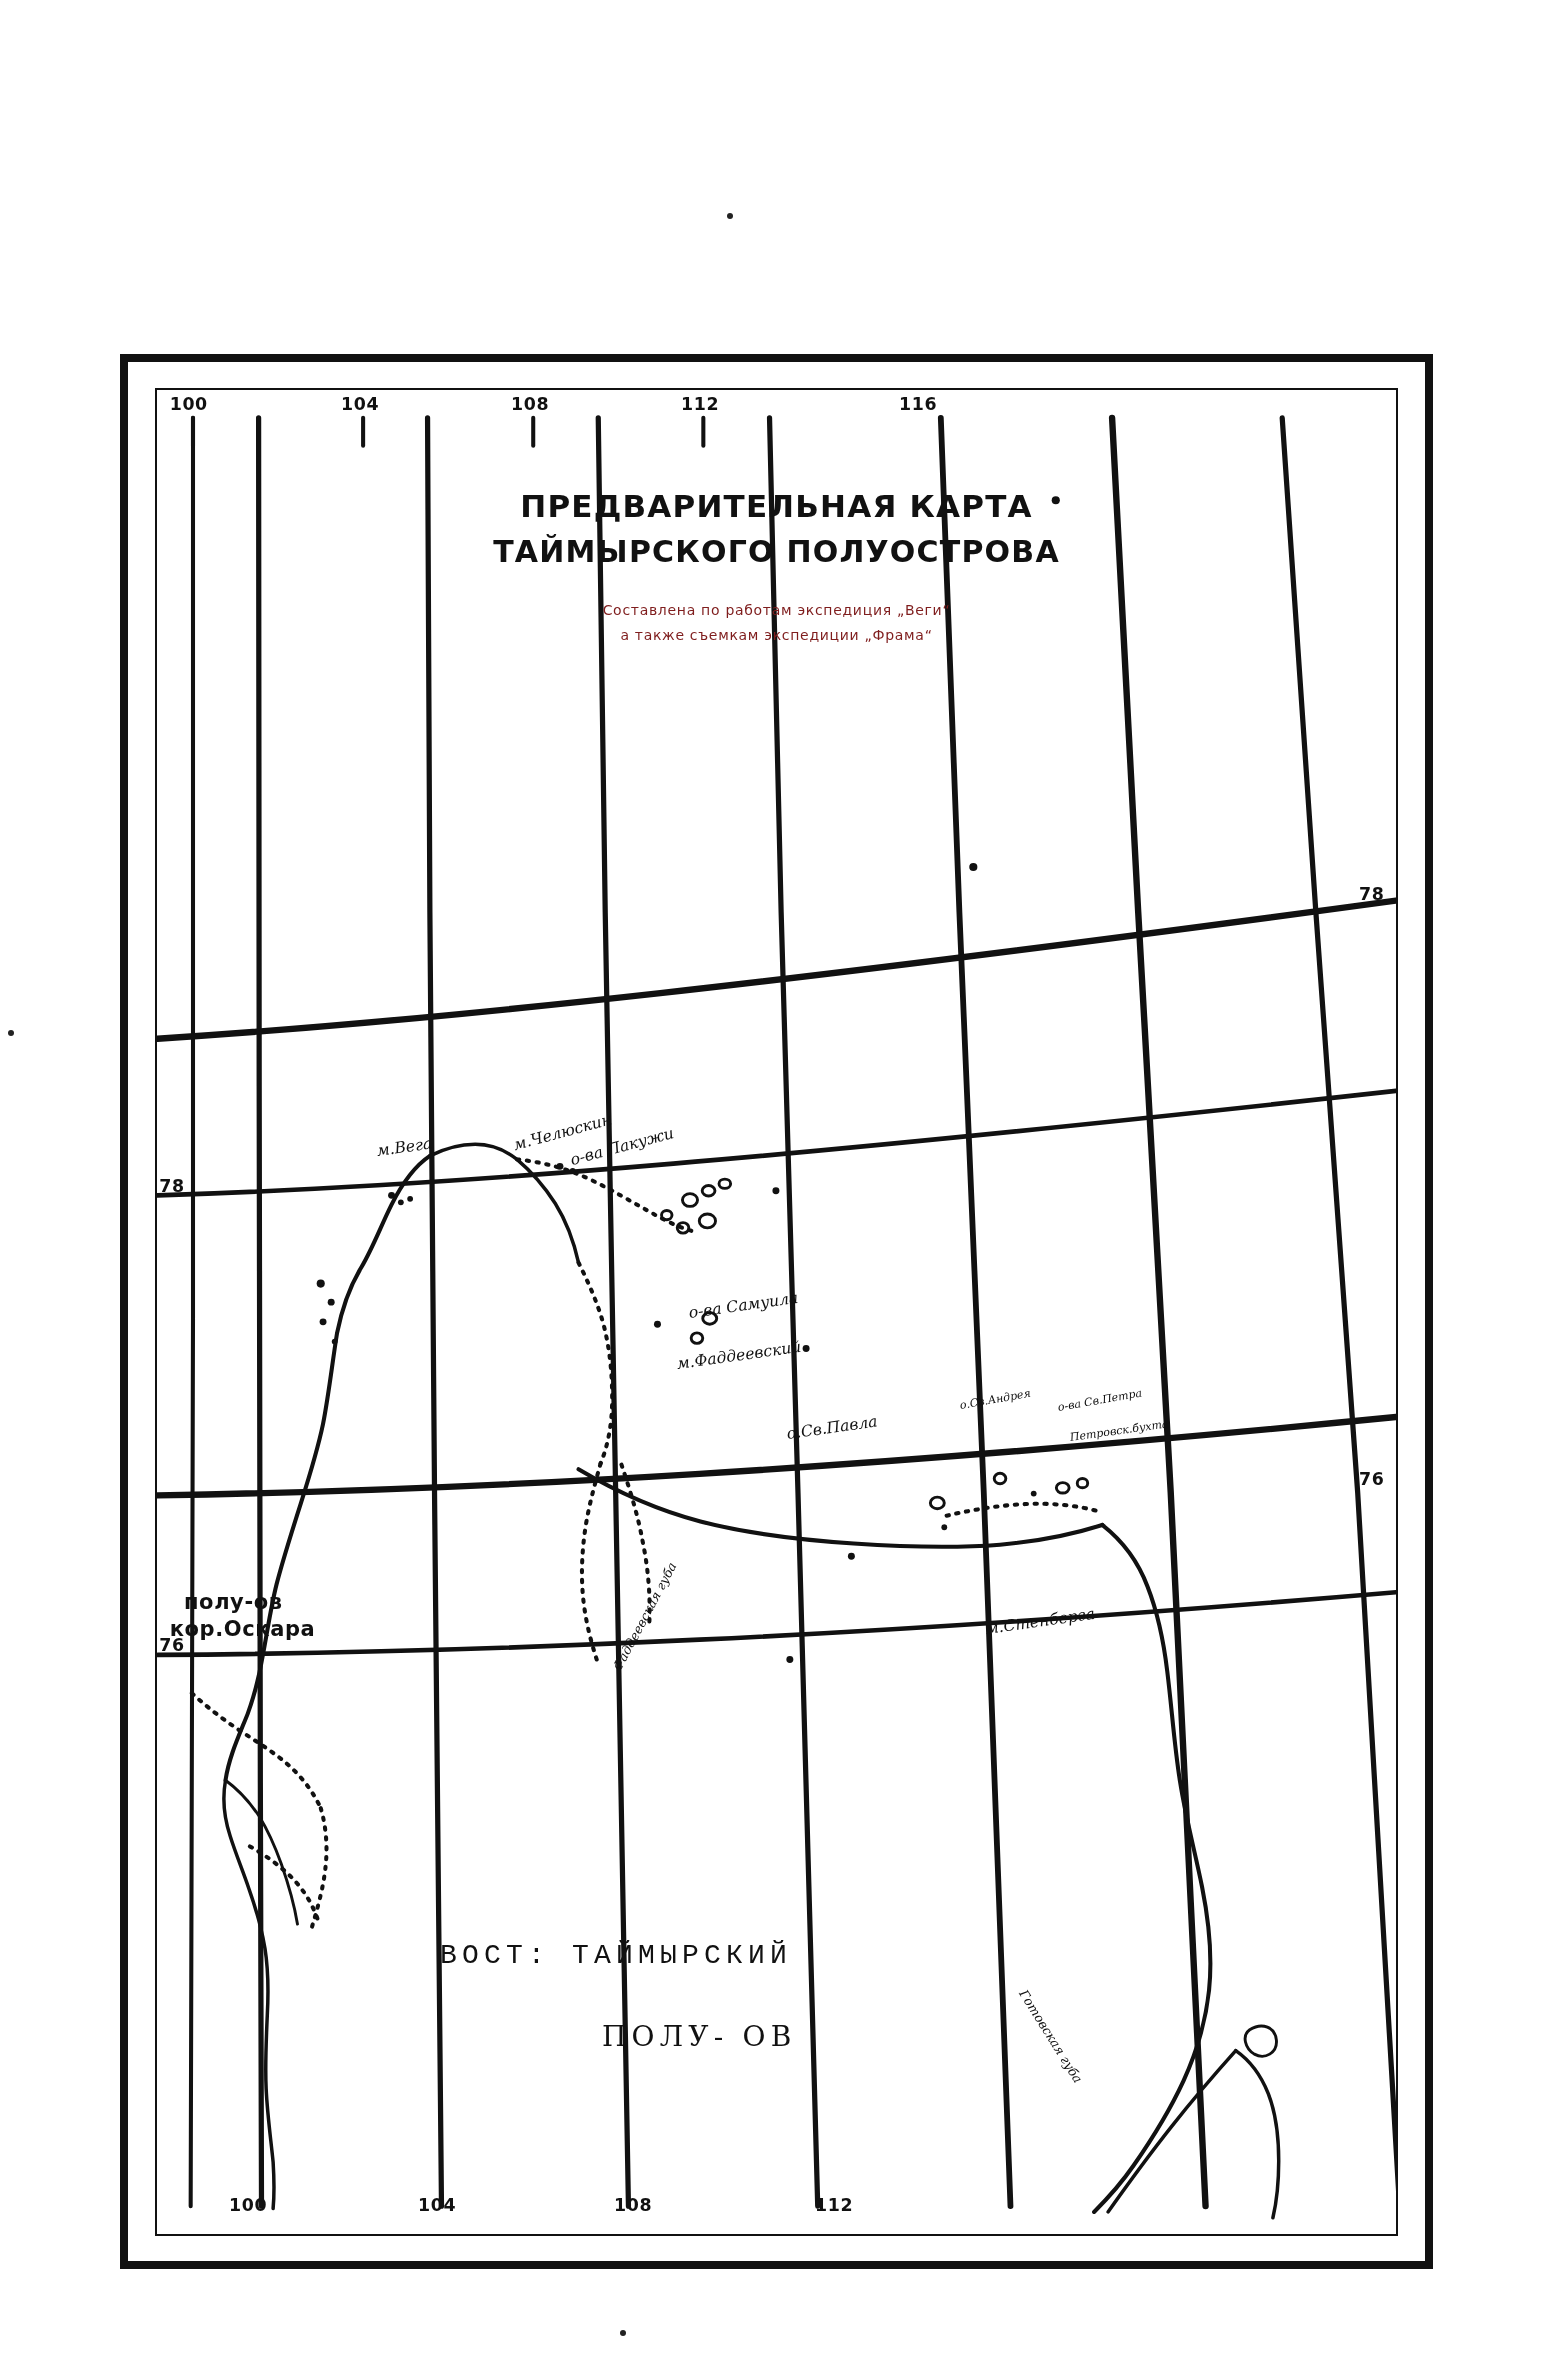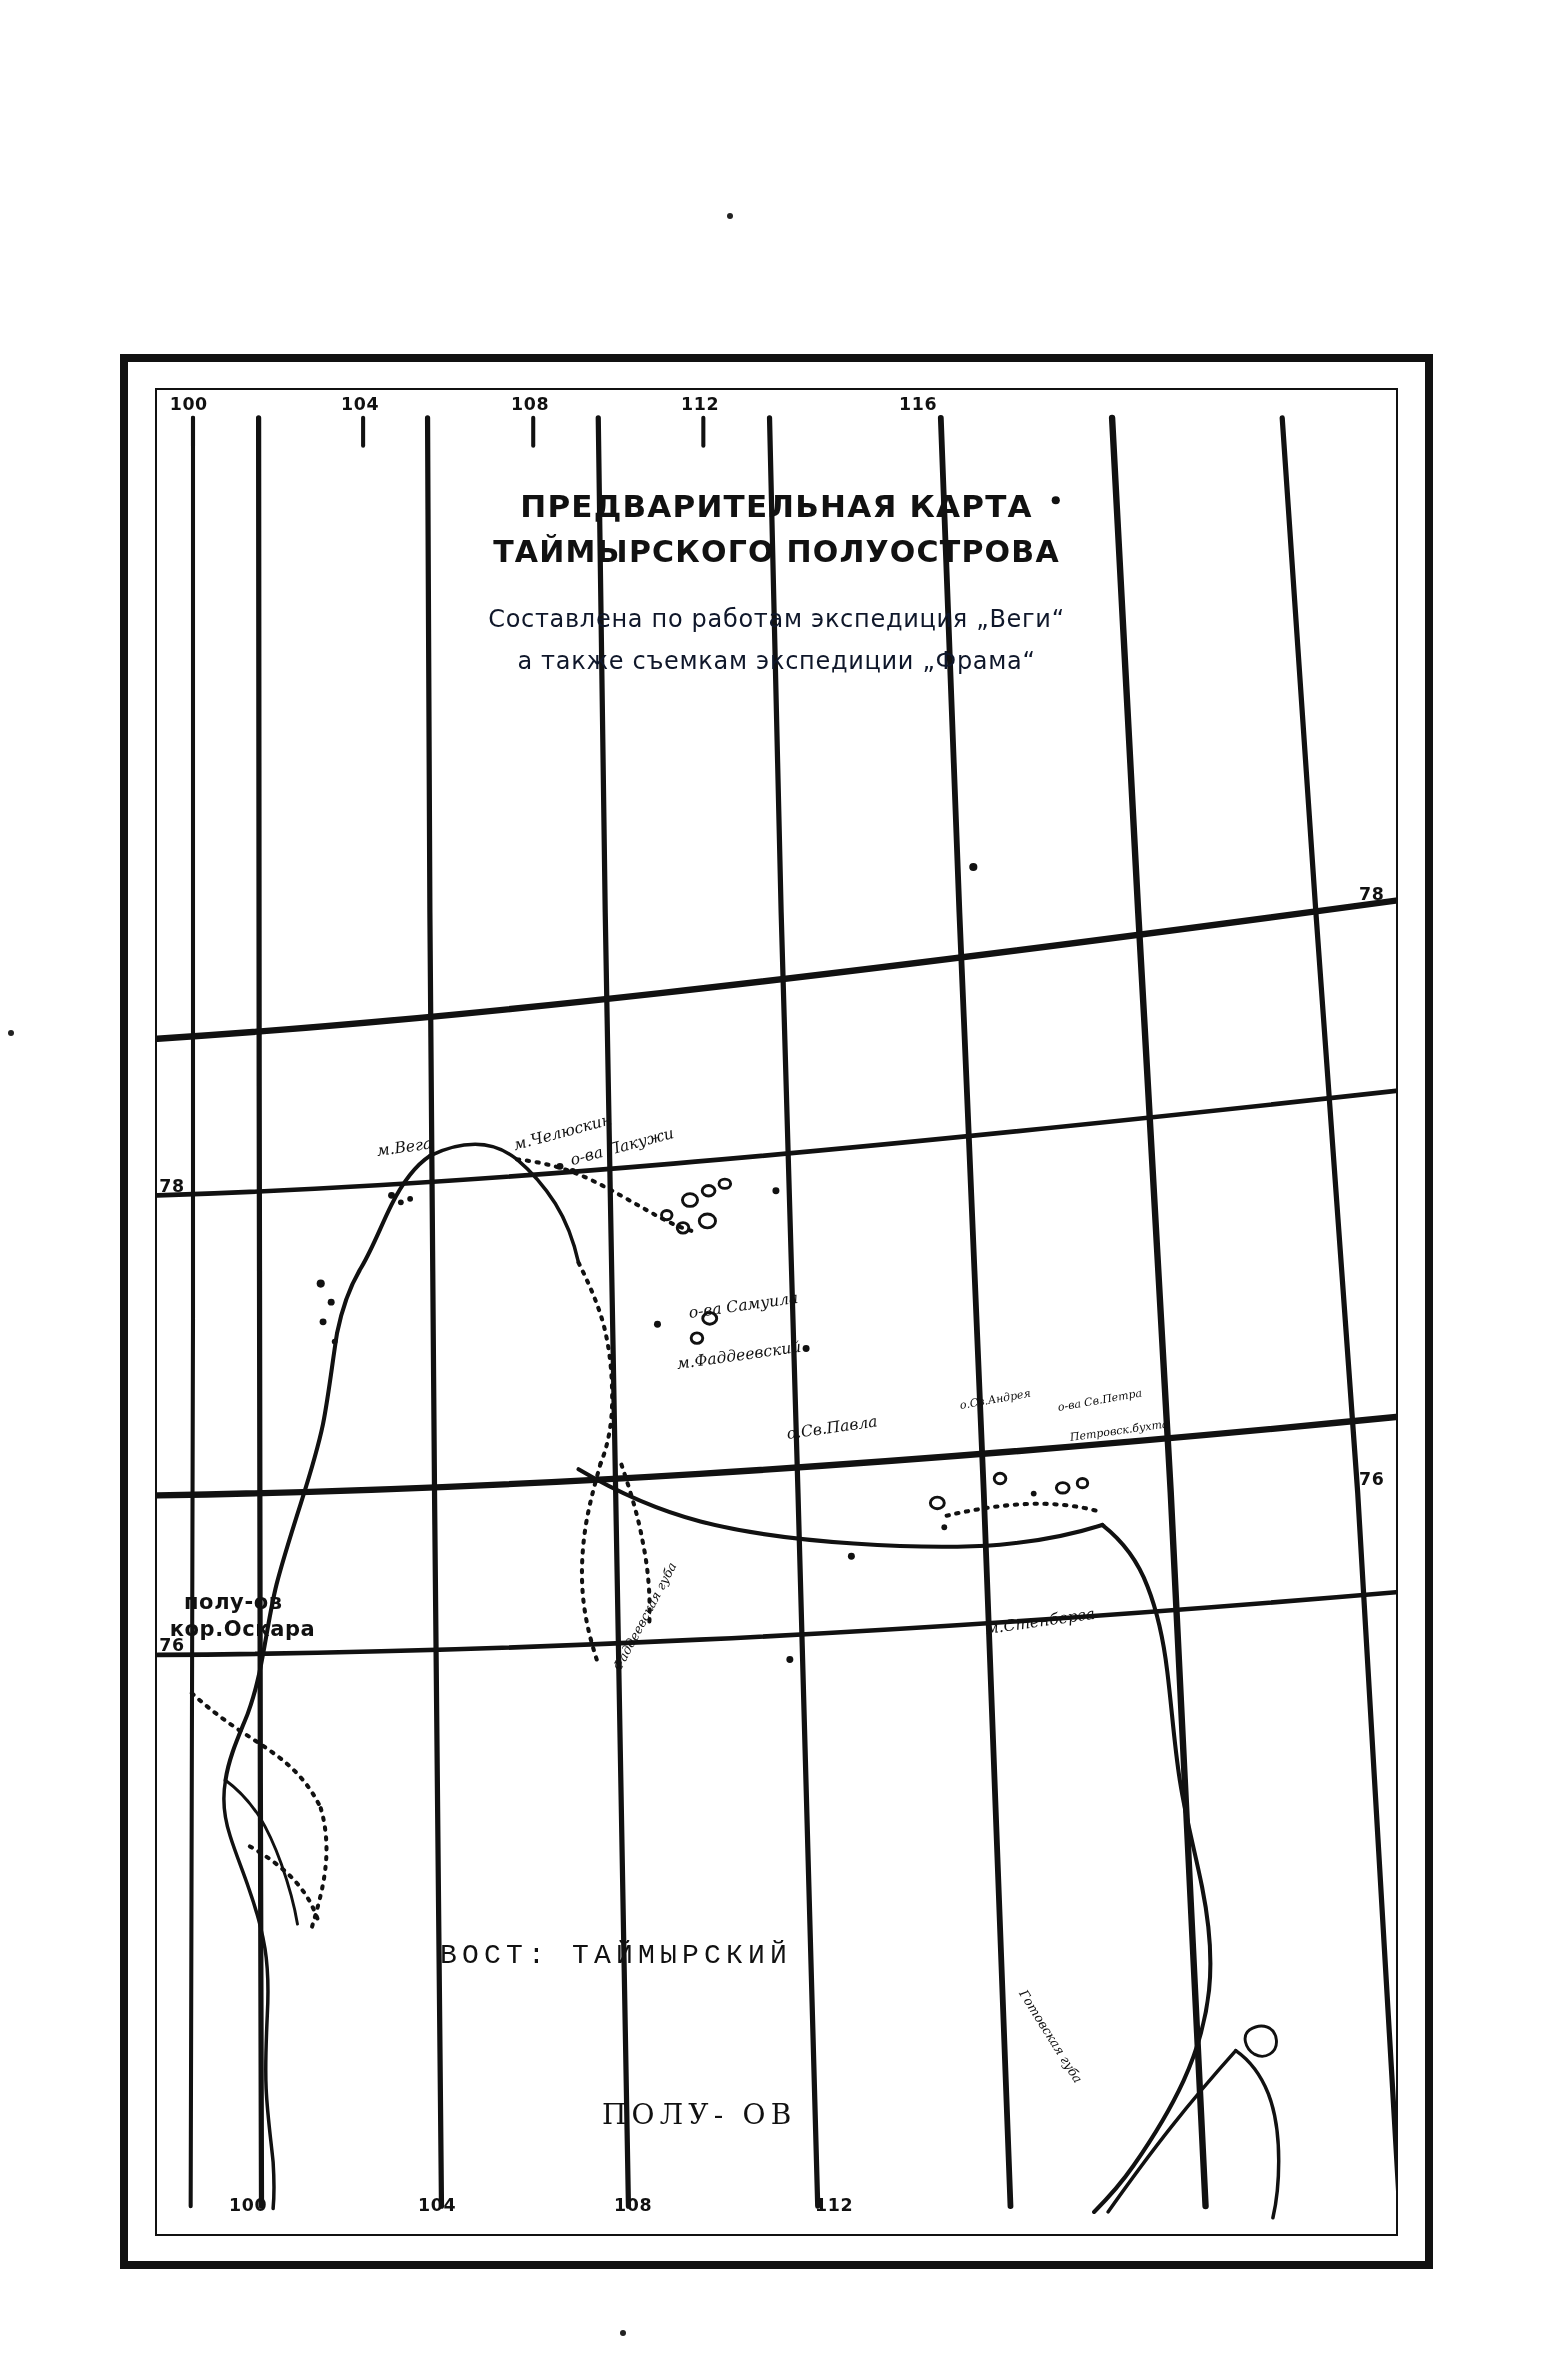--- a/index.html
+++ b/index.html
@@ -66,23 +66,23 @@
     font-size: 31px;
     line-height: 1.5;
     text-align: center;
     white-space: nowrap;
   }
   .title-line1 { font-size: 31px; }
   .title-line2 { font-size: 30px; }
   .subtitle {
     margin-top: 24px;
     font-family: "DejaVu Sans", sans-serif;
-    font-size: 24px;
+    font-size: 14px;
     letter-spacing: 0.7px;
-    color: #0f172a;
+    color: #7f1d1d;
     line-height: 1.75;
     white-space: nowrap;
   }
   .scale-line {
     margin-top: 23px;
     font-family: "DejaVu Sans", sans-serif;
     font-weight: 600;
     font-size: 19px;
     letter-spacing: 1.2px;
     color: #111;
@@ -342,18 +342,18 @@
       <div class="place tiny rot-10" style="left:804px;top:1009px;">о.Св.Андрея</div>
       <div class="place tiny rot-10" style="left:902px;top:1011px;">о-ва Св.Петра</div>
       <div class="place tiny rot-8" style="left:914px;top:1041px;">Петровск.бухта</div>
       <div class="place rot-8" style="left:830px;top:1230px;">м.Стенберга</div>
       <div class="place small rot-neg58" style="left:872px;top:1597px;">Готовская губа</div>
 
       <div class="block-label" style="left:27px;top:1199px;">полу-ов</div>
       <div class="block-label" style="left:12.7px;top:1226px;">кор.Оскара</div>
 
       <div class="big-label" style="left:283px;top:1550px;font-family:Liberation Mono, monospace;">ВОСТ: ТАЙМЫРСКИЙ</div>
-      <div class="big-label" style="left:445px;top:1708px;">ПОЛУ- ОВ</div>
+      <div class="big-label" style="left:445px;top:1630px;">ПОЛУ- ОВ</div>
 
     </div>
   </div>
 </div>
 
 
 </body></html>

